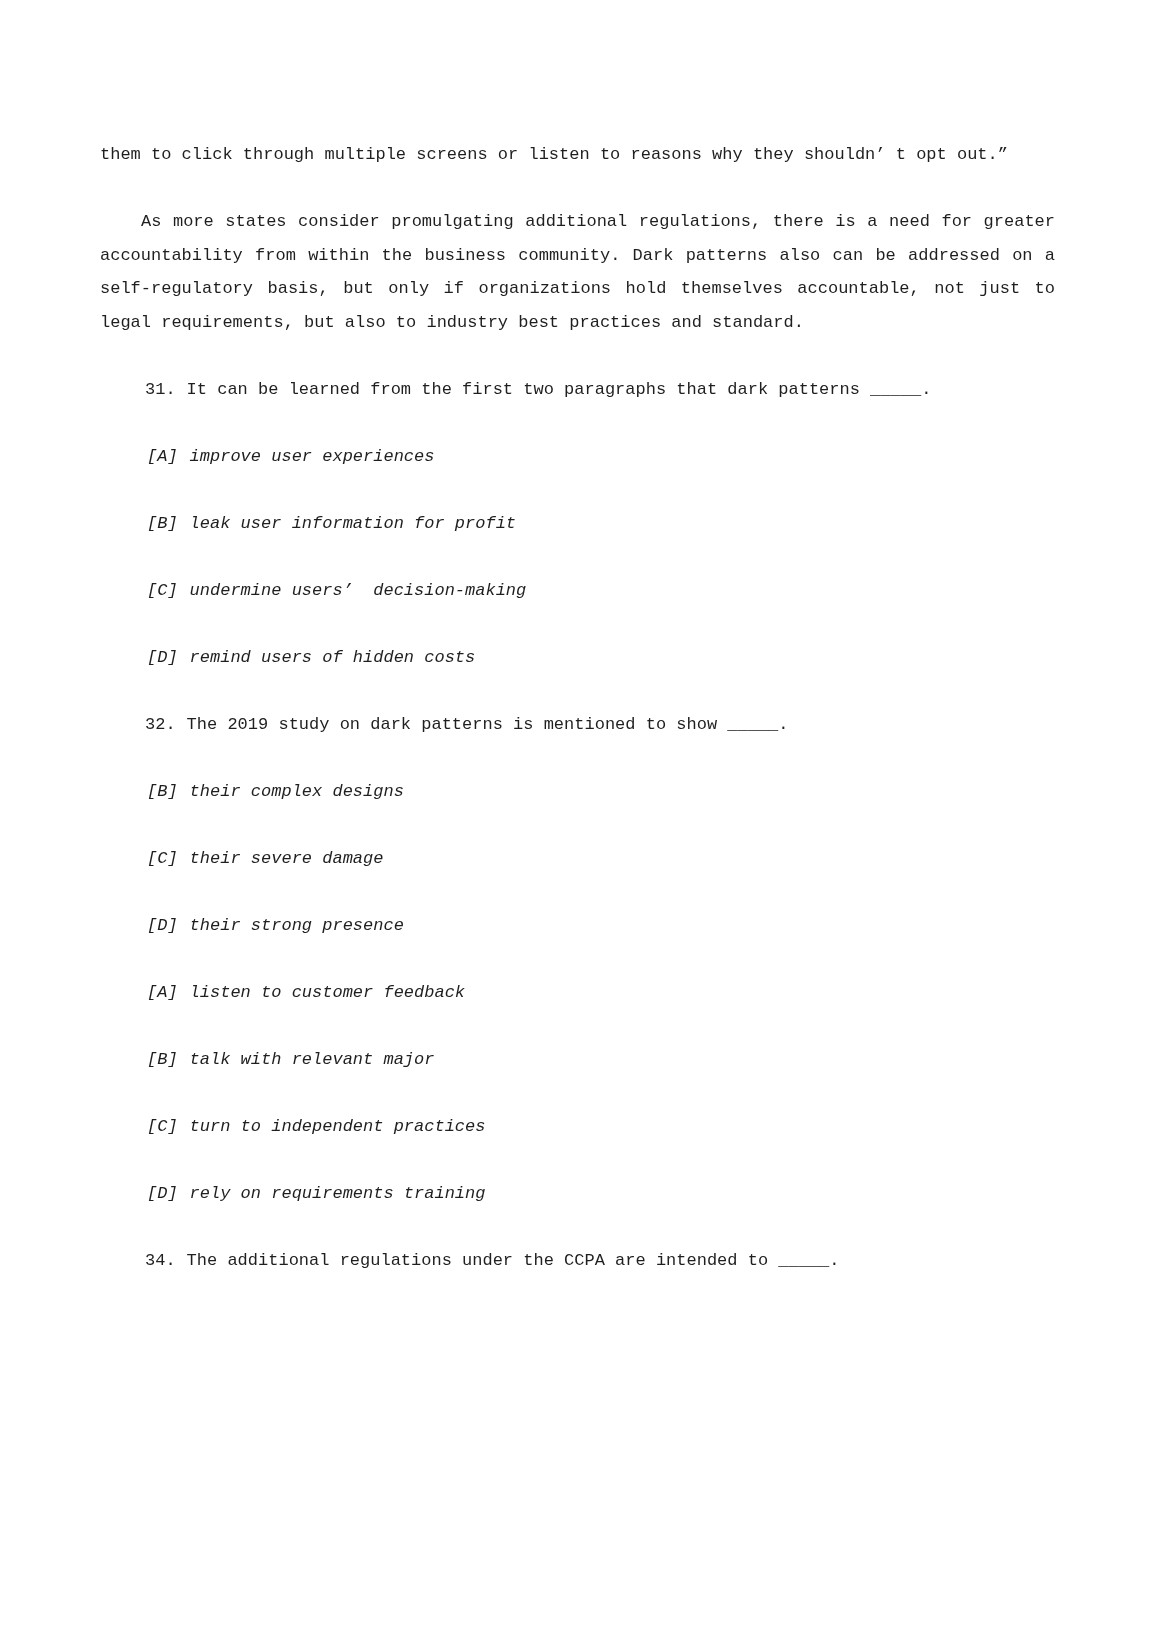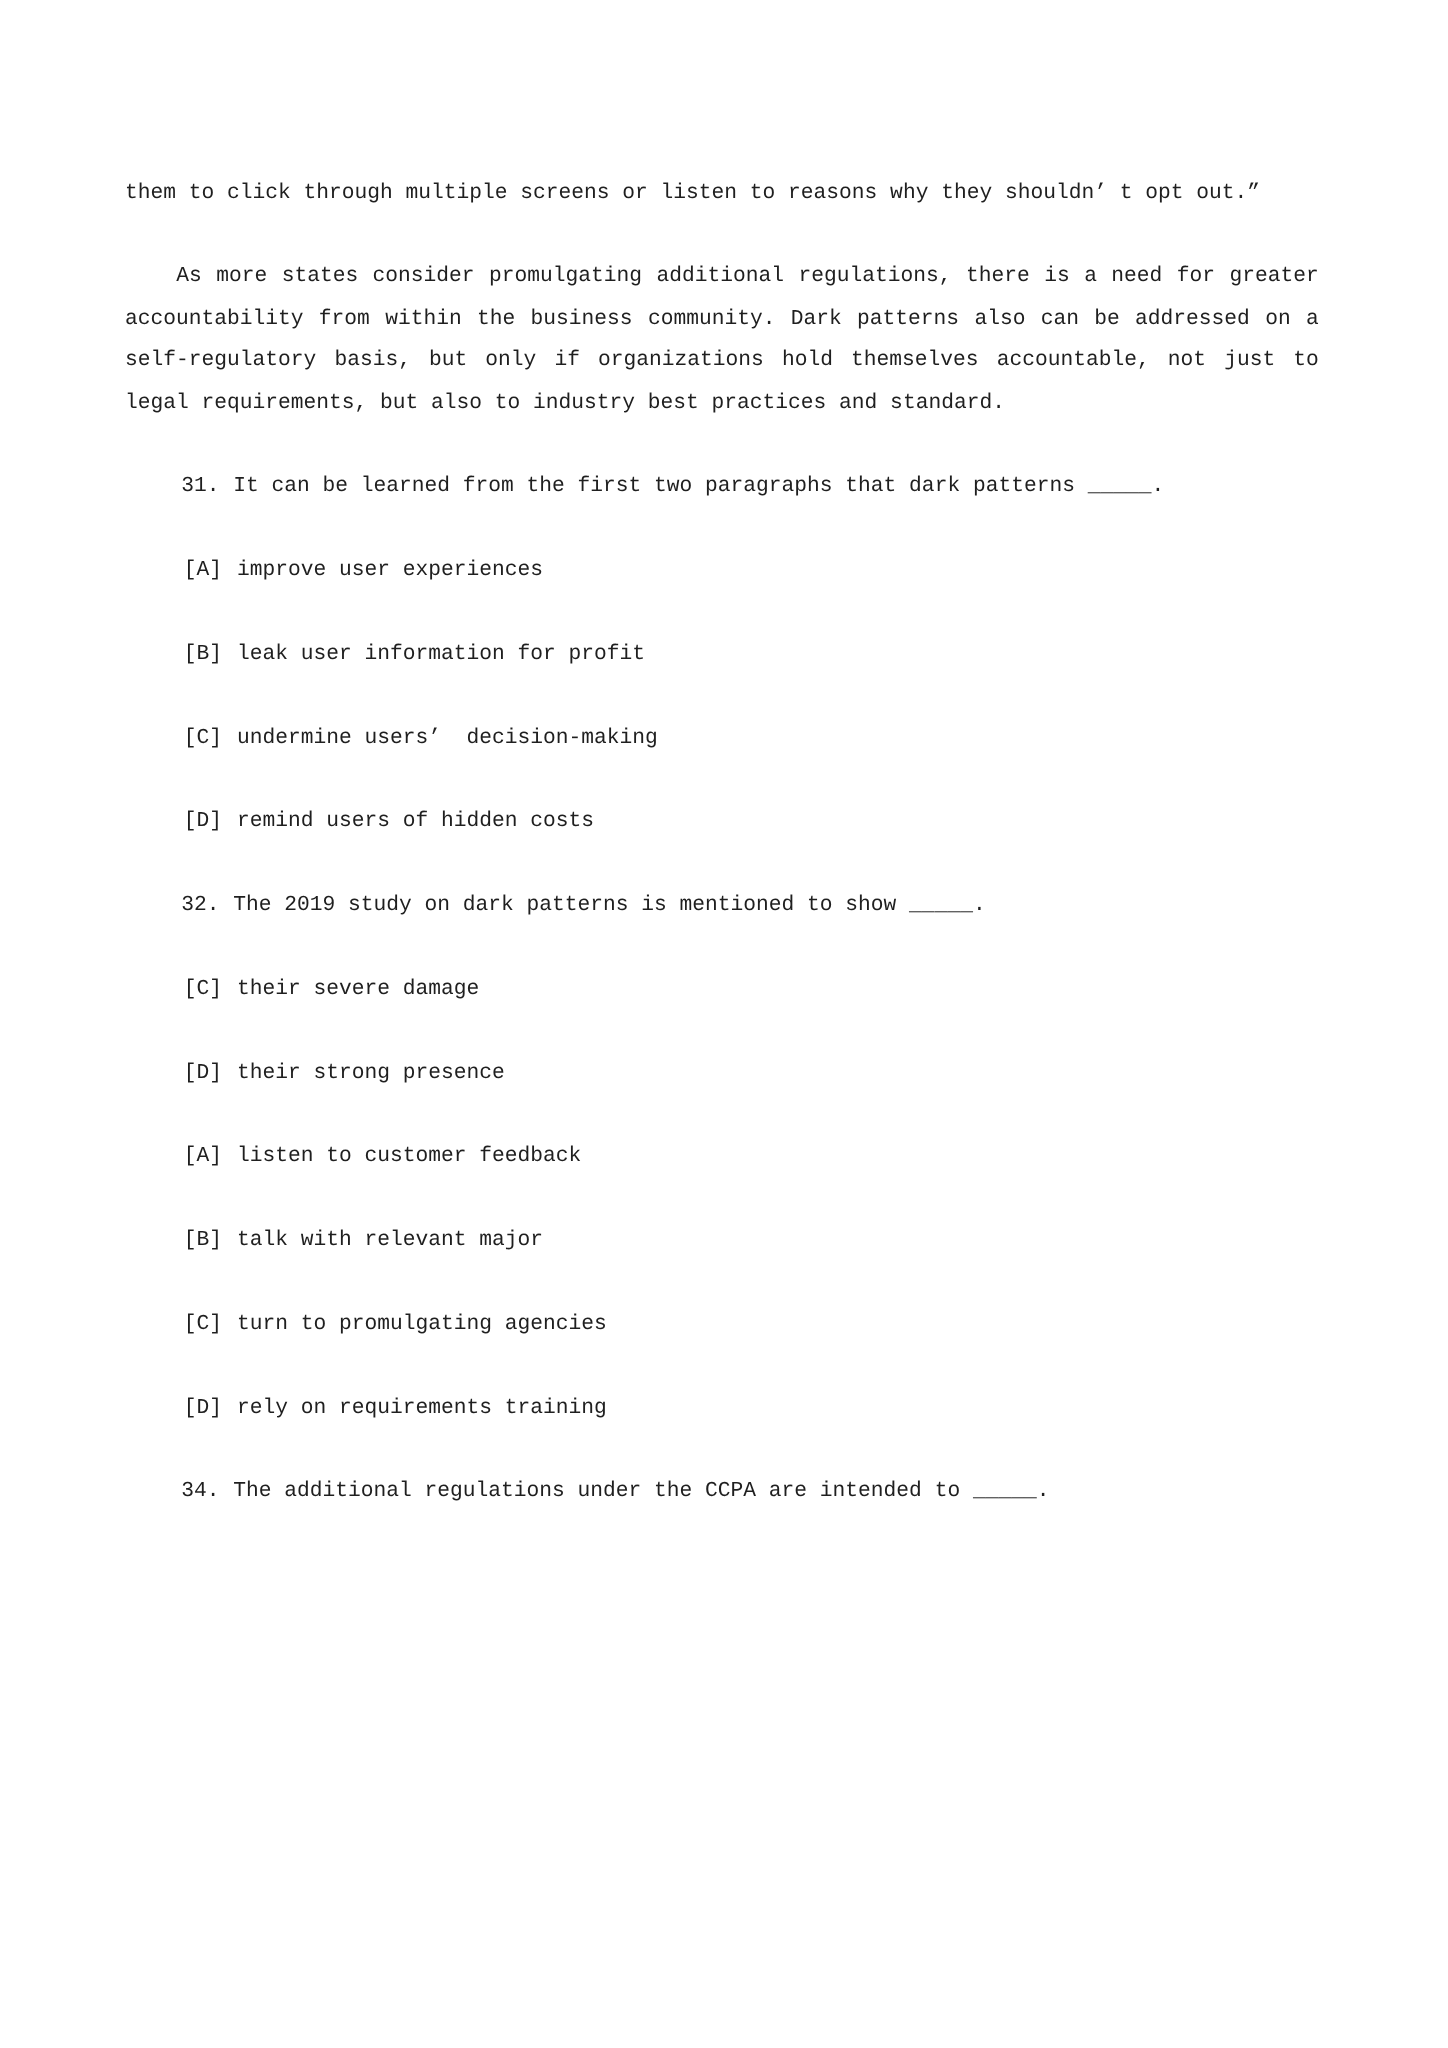--- a/index.html
+++ b/index.html
@@ -28,20 +28,21 @@
     margin: 0 0 33.5px 0;
     text-align: justify;
     text-indent: 41px;
   }
   .qline {
     padding-left: 45px;
     font-family: Liberation Mono, monospace;
   }
   .optline {
     padding-left: 47px;
+    font-style: italic;
   }
   .qnum {
     display: inline-block;
     margin-right: 11px;
   }
   .olabel {
     display: inline-block;
     margin-right: 12px;
   }
 </style>
@@ -54,23 +55,24 @@
 
   <p class="para">As more states consider promulgating additional regulations, there is a need for greater accountability from within the business community. Dark patterns also can be addressed on a self-regulatory basis, but only if organizations hold themselves accountable, not just to legal requirements, but also to industry best practices and standard.</p>
 
   <div class="line qline"><span class="qnum">31.</span><span>It can be learned from the first two paragraphs that dark patterns _____.</span></div>
   <div class="line optline"><span class="olabel">[A]</span><span>improve user experiences</span></div>
   <div class="line optline"><span class="olabel">[B]</span><span>leak user information for profit</span></div>
   <div class="line optline"><span class="olabel">[C]</span><span>undermine users’  decision-making</span></div>
   <div class="line optline"><span class="olabel">[D]</span><span>remind users of hidden costs</span></div>
 
   <div class="line qline"><span class="qnum">32.</span><span>The 2019 study on dark patterns is mentioned to show _____.</span></div>
+  <div class="line optline"><span class="olabel">[B]</span><span>their complex designs</span></div>
   <div class="line optline"><span class="olabel">[C]</span><span>their severe damage</span></div>
   <div class="line optline"><span class="olabel">[D]</span><span>their strong presence</span></div>
 
   <div class="line optline"><span class="olabel">[A]</span><span>listen to customer feedback</span></div>
   <div class="line optline"><span class="olabel">[B]</span><span>talk with relevant major</span></div>
-  <div class="line optline"><span class="olabel">[C]</span><span>turn to promulgating agencies</span></div>
+  <div class="line optline"><span class="olabel">[C]</span><span>turn to independent practices</span></div>
   <div class="line optline"><span class="olabel">[D]</span><span>rely on requirements training</span></div>
 
   <div class="line qline"><span class="qnum">34.</span><span>The additional regulations under the CCPA are intended to _____.</span></div>
 
 </div>
 
 </body></html>

